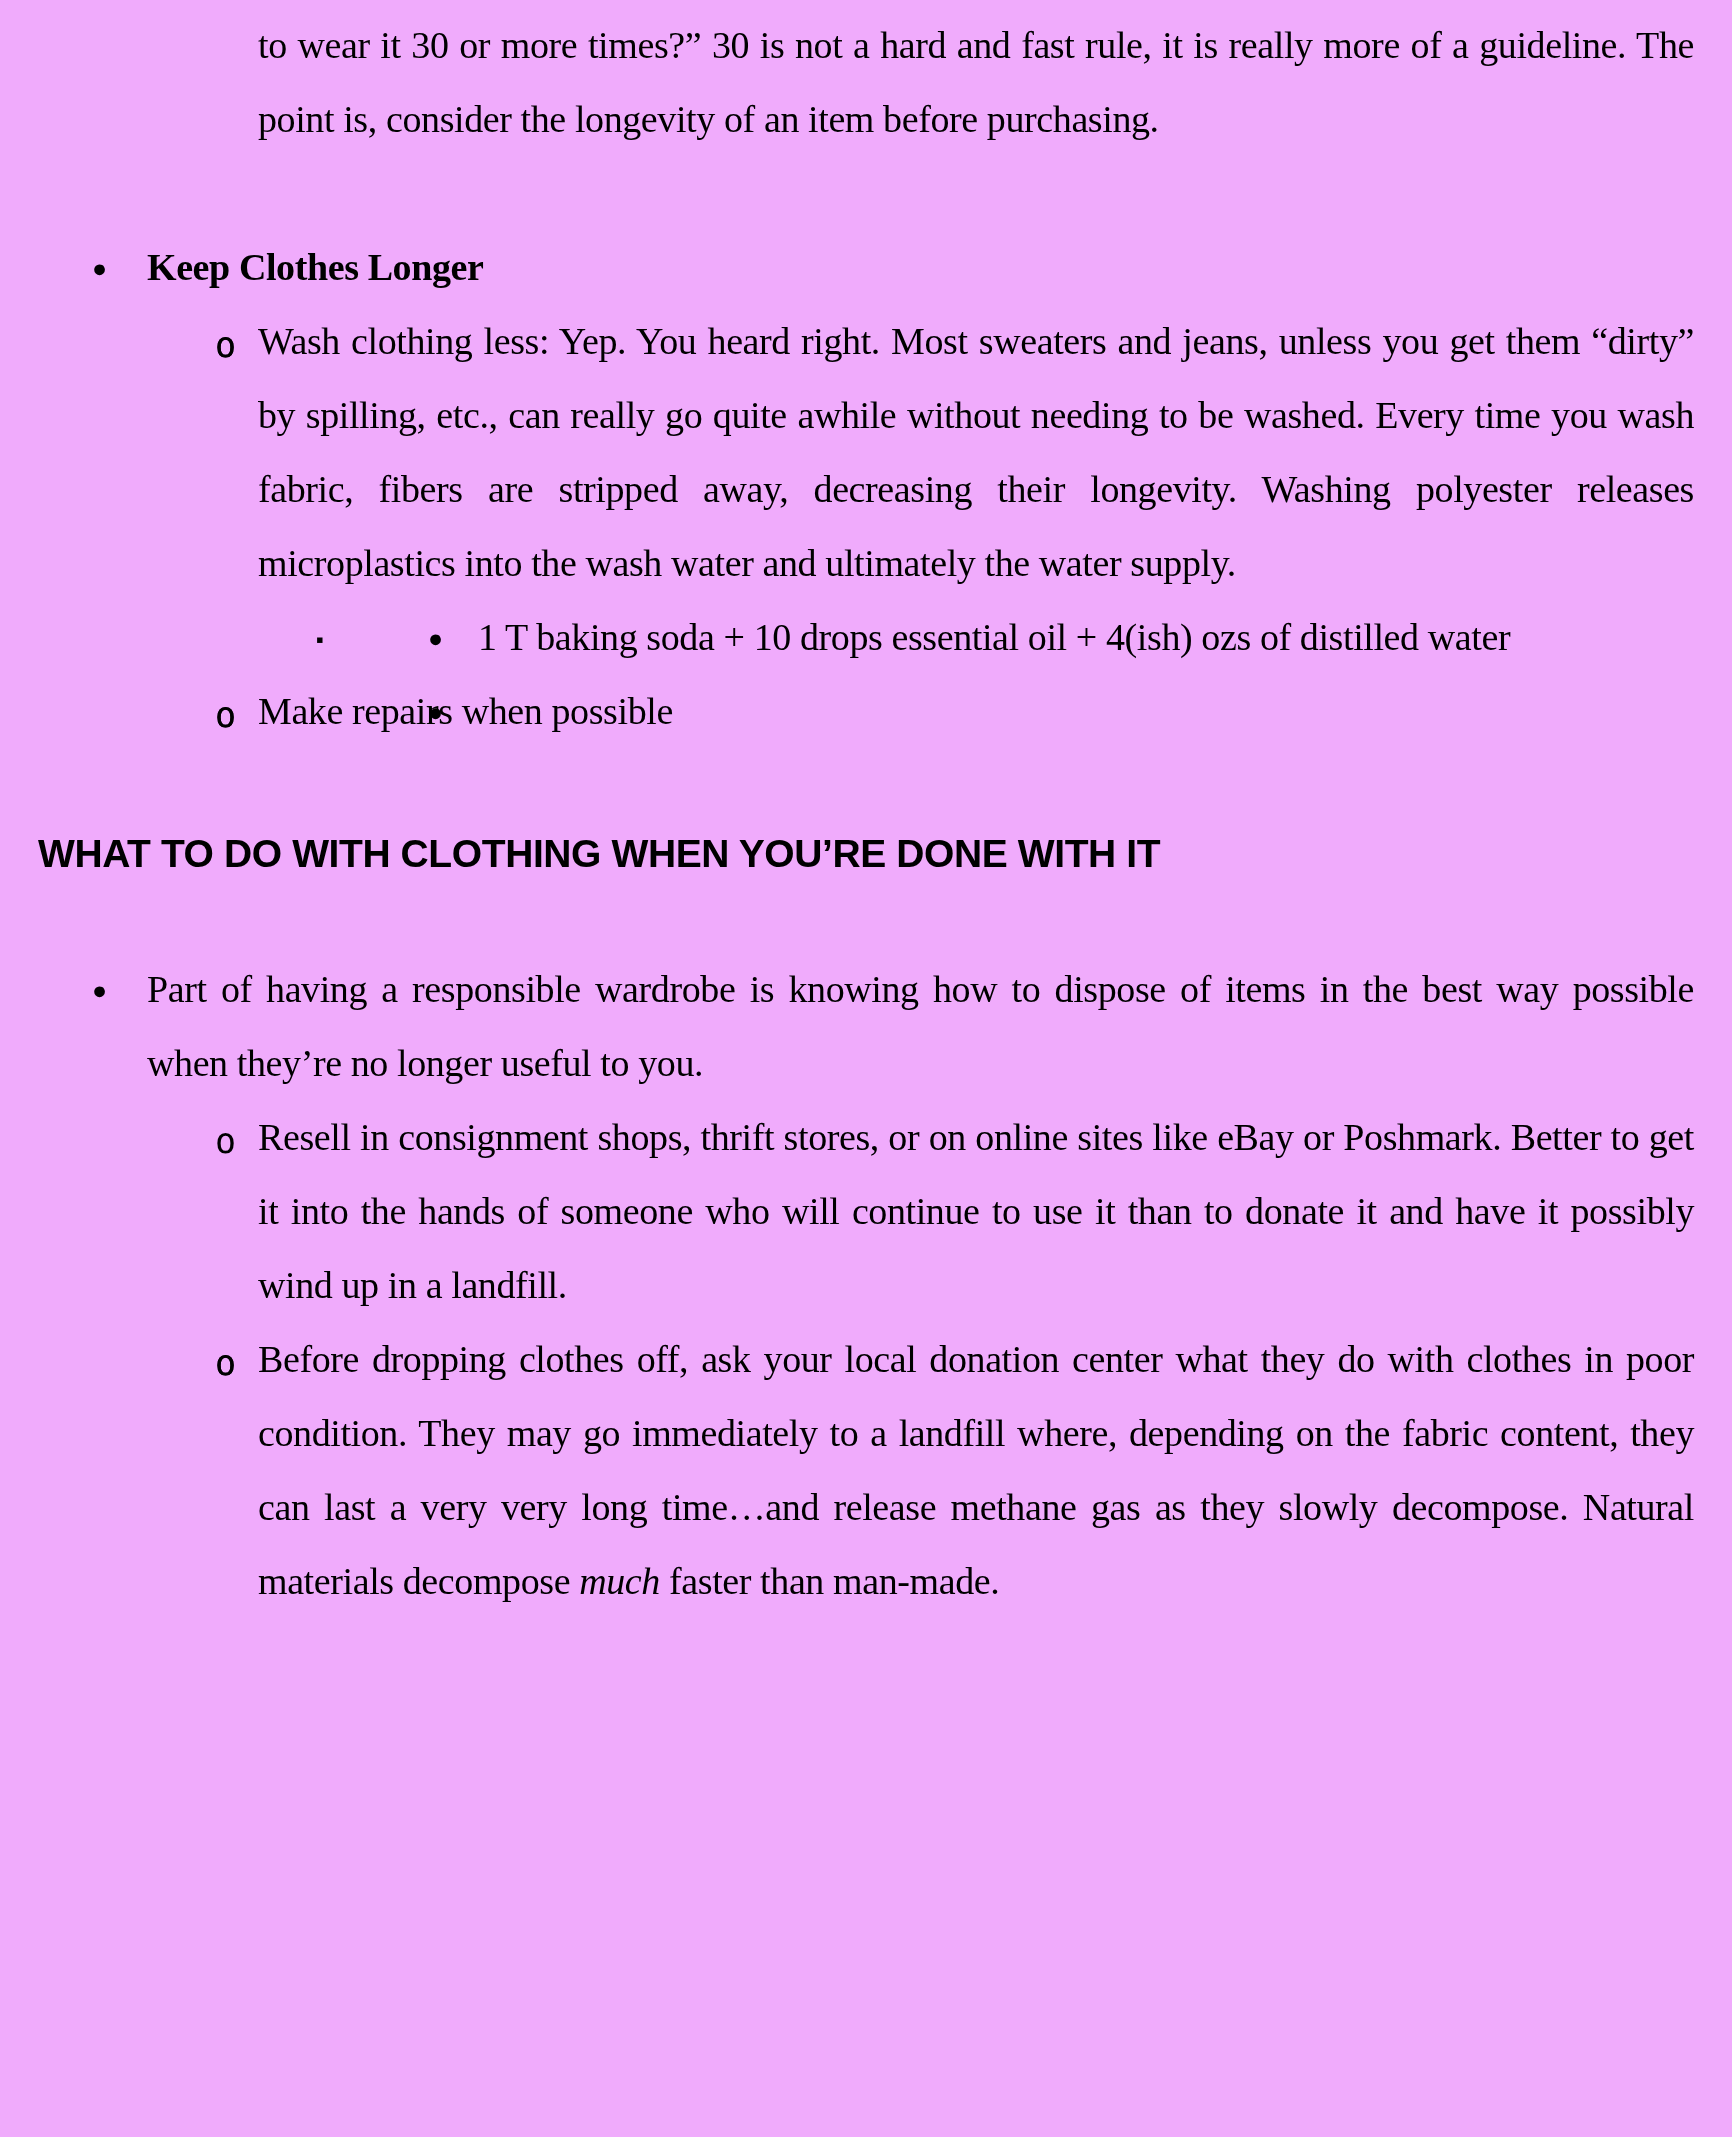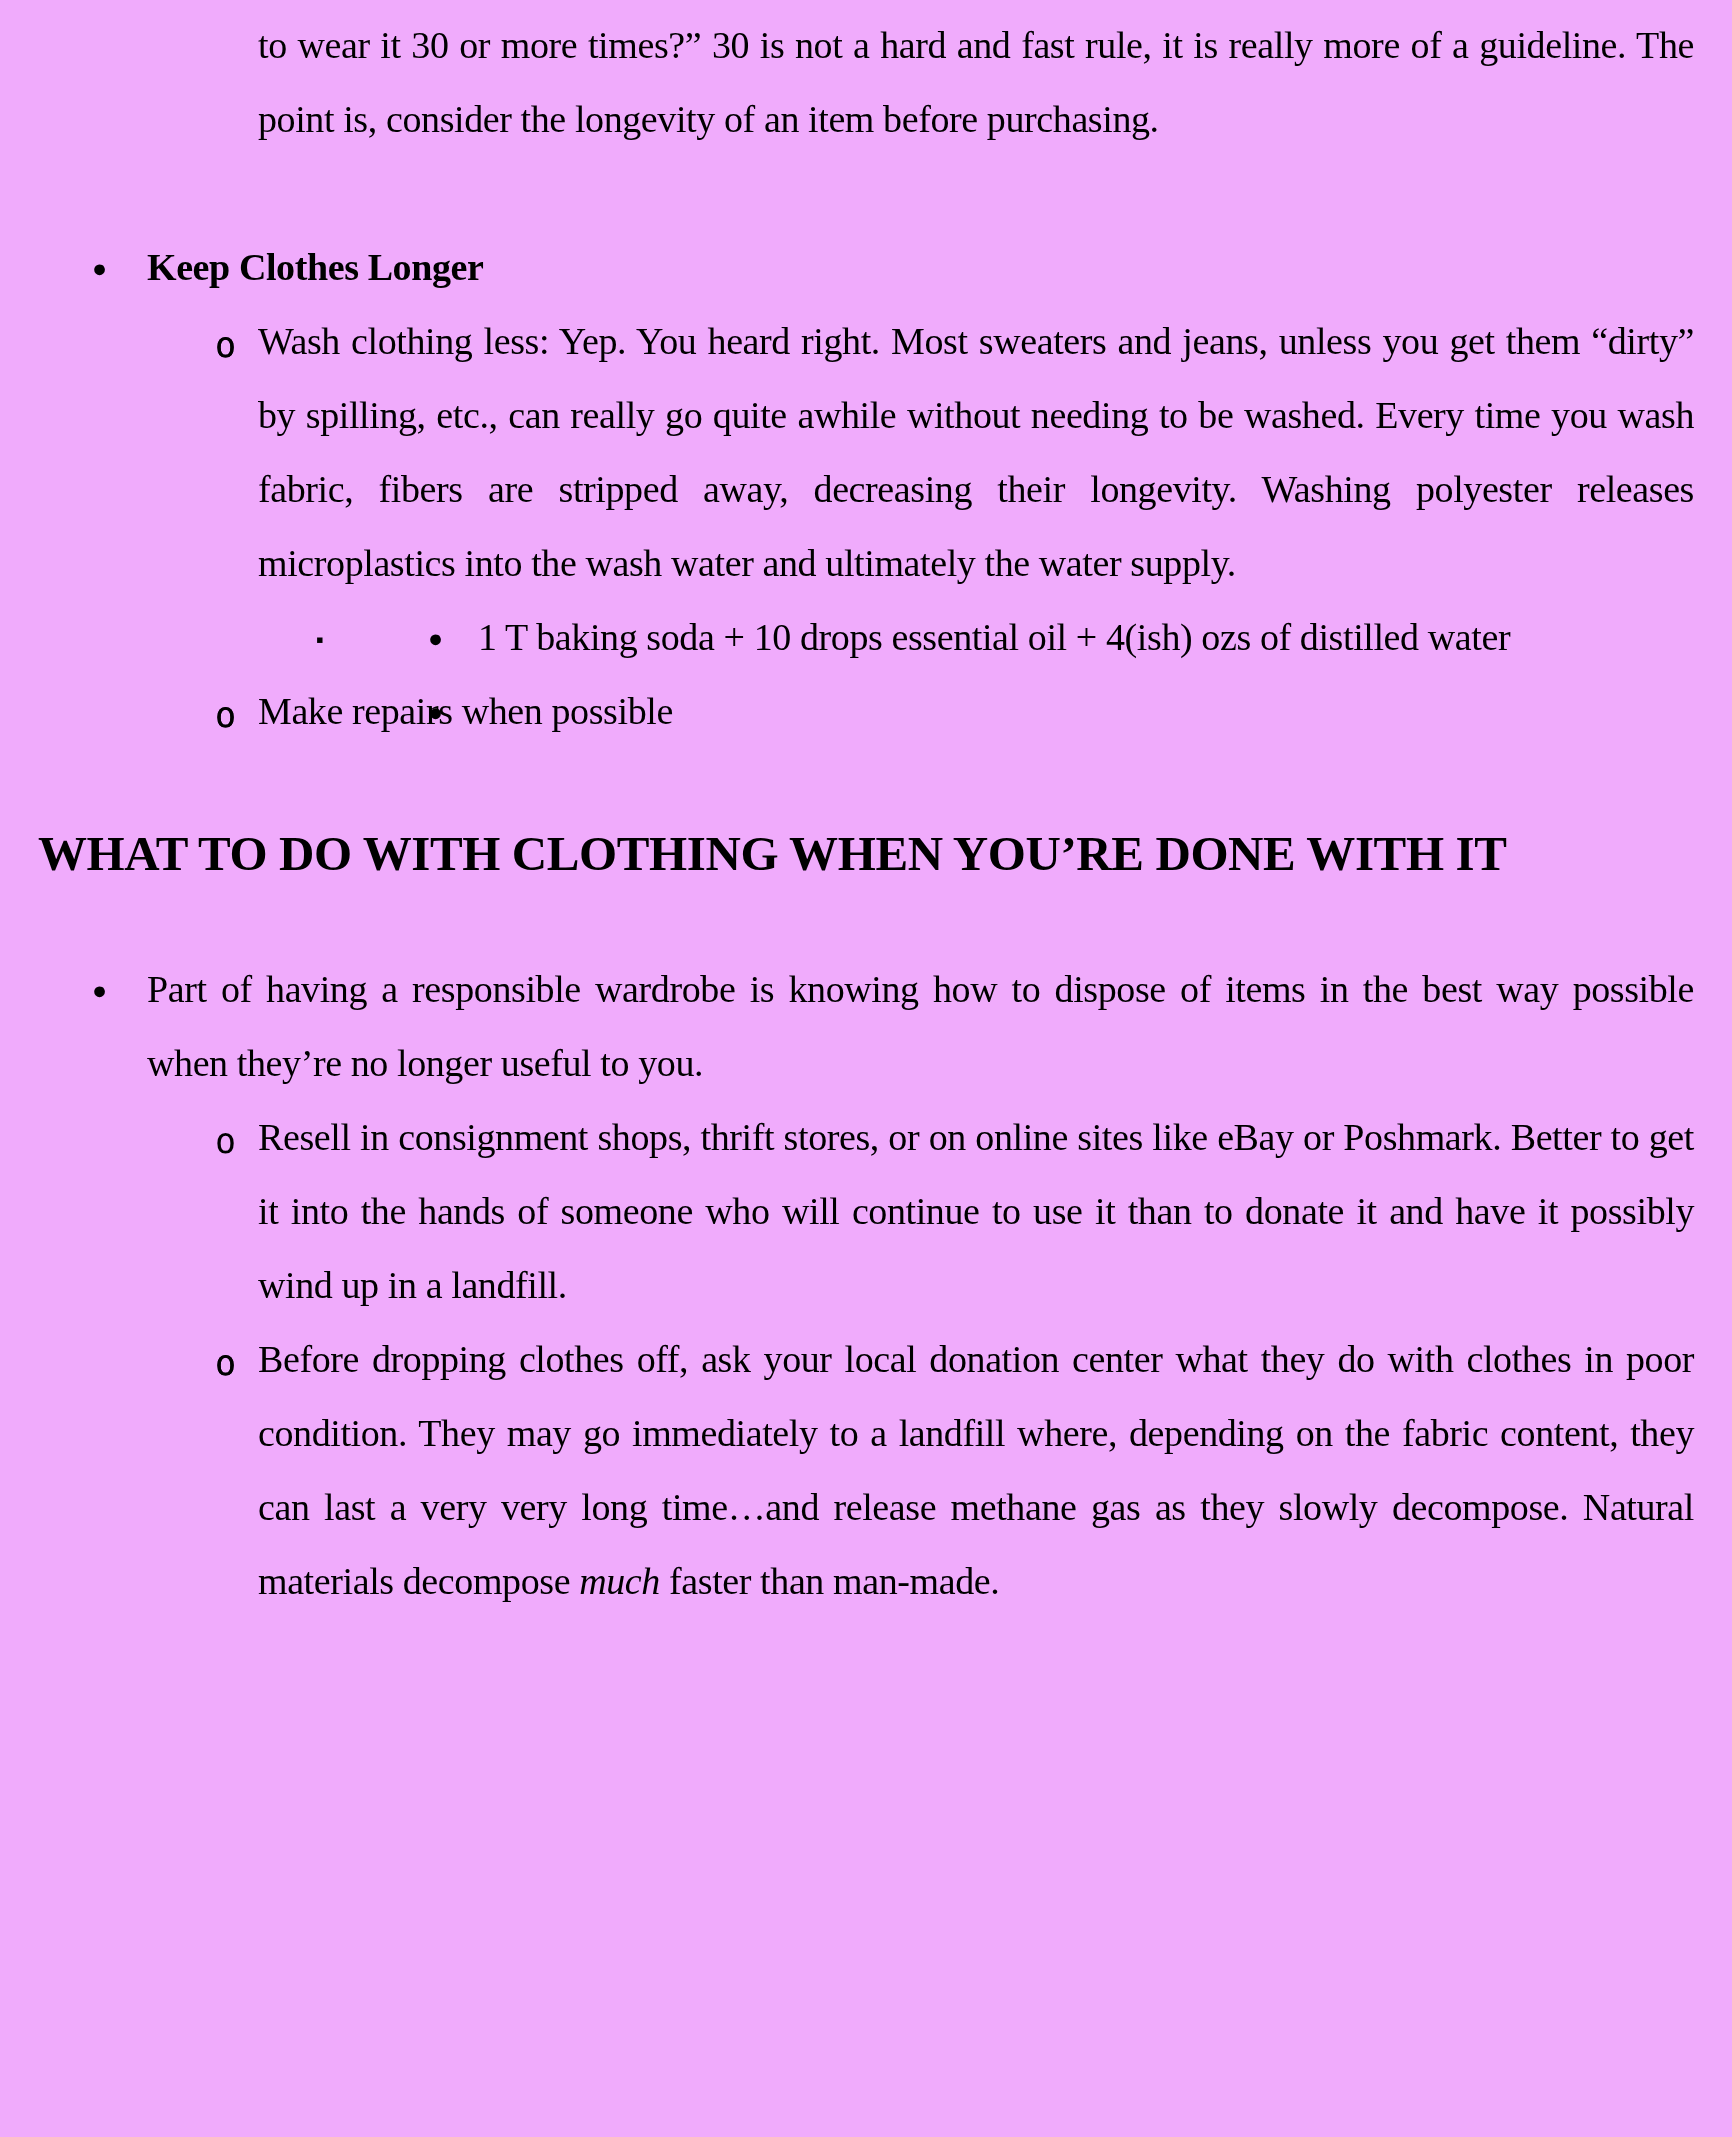--- a/index.html
+++ b/index.html
@@ -39,23 +39,23 @@
   .m1 { font-size: 25px; top: 1.7px; }
   .m2 { font-family: "DejaVu Sans Mono", "Liberation Mono", monospace; font-size: 35px; top: 3.3px; }
   .m3 { font-size: 22px; top: 2.5px; }
   .m4 { font-size: 25px; top: 1.7px; }
 
   .bold { font-weight: bold; }
   .gap-before { margin-top: 74px; }
   .italic { font-style: italic; }
 
   .heading {
-    font-family: Liberation Serif, serif;
+    font-family: Liberation Sans, sans-serif;
     font-weight: 700;
-    font-size: 49px;
+    font-size: 39px;
     line-height: 52px;
     letter-spacing: -0.4px;
     margin: 80px 0 72px 0;
   }
 </style>
 </head>
 <body>
 
 <div class="page">
 

